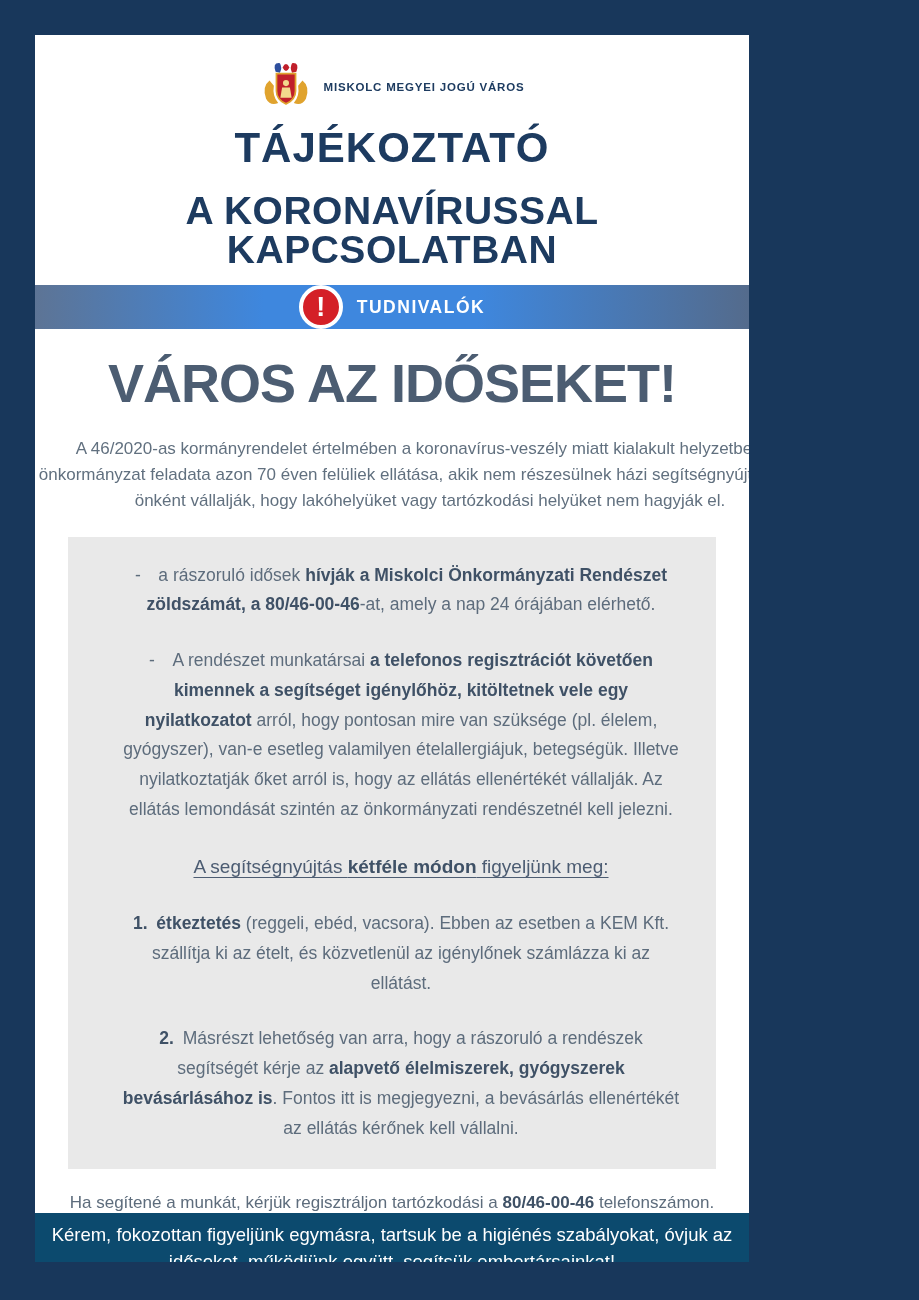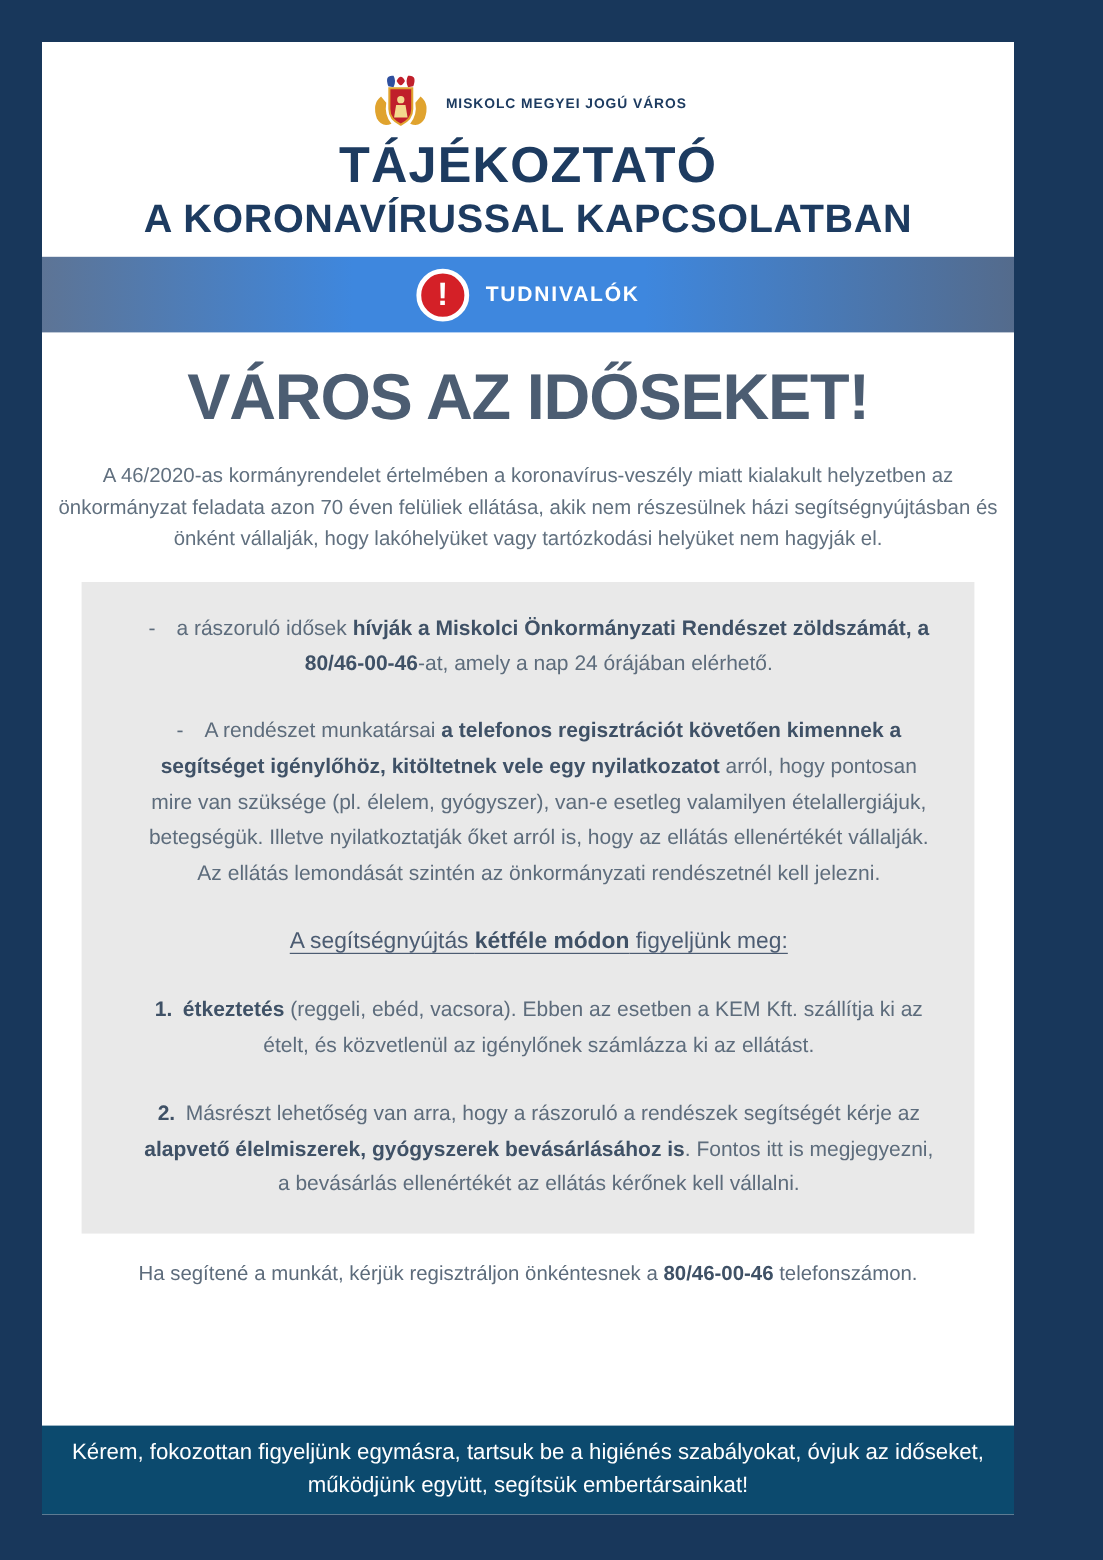--- a/index.html
+++ b/index.html
@@ -8,21 +8,21 @@
 
   .page {
     position: relative;
     width: 919px;
     height: 1300px;
     margin: 0 auto;
     background: #18375b;           
     padding: 35px 35px 38px 35px;
   }
   .content {
-    width: 810px;
+    width: 714px;
     height: 1227px;
     background: #ffffff;
     display: flex;
     flex-direction: column;
     overflow: hidden;
   }
 
   
   .brand {
     margin-top: 22px;
@@ -36,29 +36,30 @@
     font-weight: bold;
     font-size: 11.5px;
     letter-spacing: 0.8px;
   }
   .title-1 {
     text-align: center;
     color: #1d3b60;
     font-size: 42px;
     font-weight: bold;
     letter-spacing: 1px;
+    margin-top: 10px;
     line-height: 1.0;
   }
   .title-2 {
     text-align: center;
     color: #1d3b60;
-    font-size: 33px;
+    font-size: 39px;
     font-weight: bold;
     letter-spacing: 0.5px;
-    margin-top: 6px;
+    margin-top: 22px;
     line-height: 1.0;
   }
 
   
   .banner {
     margin-top: 16px;
     height: 63px;
     width: 100%;
     background: linear-gradient(90deg, #5d7495 0%, #3e87de 32%, #3e87de 62%, #546b8c 100%);
     display: flex;
@@ -195,21 +196,21 @@
 
 
       <section class="graybox">
         <p><span>- a rászoruló idősek </span><span class="b">hívják a Miskolci Önkormányzati Rendészet zöldszámát, a 80/46-00-46</span><span>-at, amely a nap 24 órájában elérhető.</span></p>
         <p><span>- A rendészet munkatársai </span><span class="b">a telefonos regisztrációt követően kimennek a segítséget igénylőhöz, kitöltetnek vele egy nyilatkozatot </span><span>arról, hogy pontosan mire van szüksége (pl. élelem, gyógyszer), van-e esetleg valamilyen ételallergiájuk, betegségük. Illetve nyilatkoztatják őket arról is, hogy az ellátás ellenértékét vállalják. Az ellátás lemondását szintén az önkormányzati rendészetnél kell jelezni.</span></p>
         <p class="subhead"><span>A segítségnyújtás </span><span class="b">kétféle módon</span><span> figyeljünk meg:</span></p>
         <p><span class="b">1. étkeztetés </span><span>(reggeli, ebéd, vacsora). Ebben az esetben a KEM Kft. szállítja ki az ételt, és közvetlenül az igénylőnek számlázza ki az ellátást.</span></p>
         <p><span class="b">2. </span><span>Másrészt lehetőség van arra, hogy a rászoruló a rendészek segítségét kérje az </span><span class="b">alapvető élelmiszerek, gyógyszerek bevásárlásához is</span><span>. Fontos itt is megjegyezni, a bevásárlás ellenértékét az ellátás kérőnek kell vállalni.</span></p>
       </section>
 
-      <p class="volunteer"><span>Ha segítené a munkát, kérjük regisztráljon önkéntesnek a </span><span class="b">80/46-00-46</span><span> telefonszámon.</span></p>
+      <p class="volunteer"><span>Ha segítené a munkát, kérjük regisztráljon tartózkodási a </span><span class="b">80/46-00-46</span><span> telefonszámon.</span></p>
 
     </main>
 
     <footer class="footerbar">
       <p>Kérem, fokozottan figyeljünk egymásra, tartsuk be a higiénés szabályokat, óvjuk az időseket, működjünk együtt, segítsük embertársainkat!</p>
     </footer>
 
   </div>
 </div>
 

